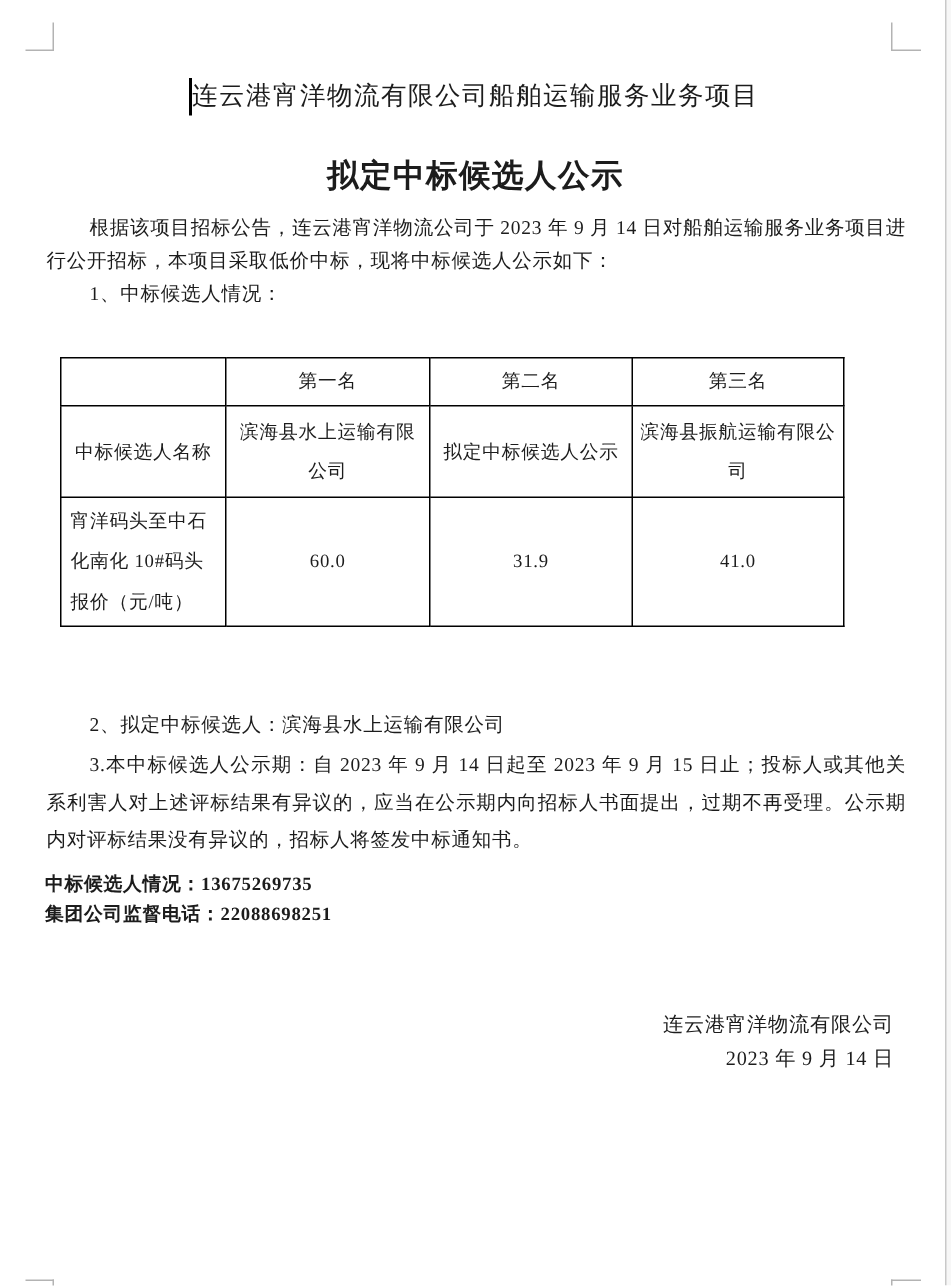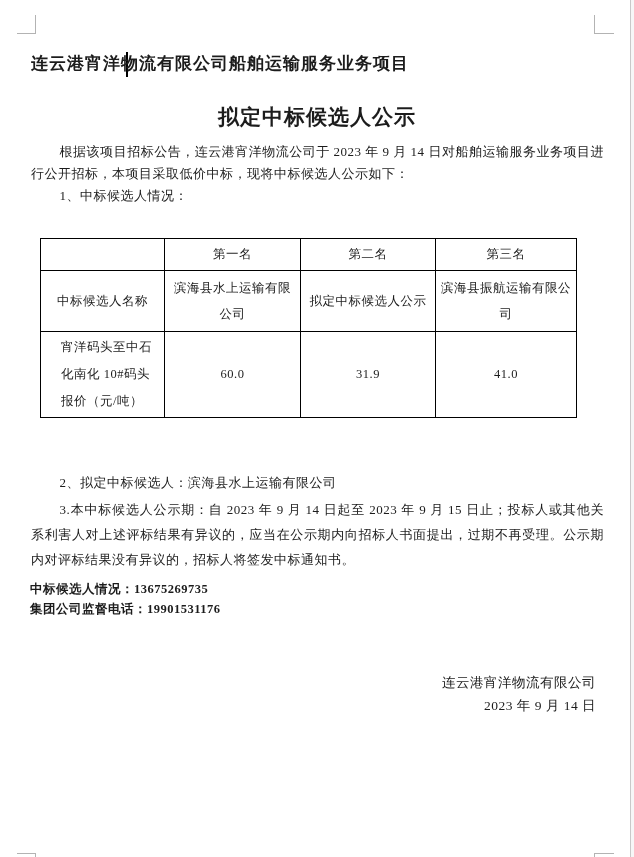--- a/index.html
+++ b/index.html
@@ -27,21 +27,21 @@
   
   .page-edge { position: absolute; right: 0; top: 0; width: 3px; height: 857px;
                background: #f7f7f7; border-left: 1px solid #c9c9c9; }
 
   
   .text-cursor { position: absolute; left: 126px; top: 52px; width: 2px; height: 25px;
                  background: #000; }
 
   .doc-title {
     position: absolute; left: 31px; top: 52px; width: 572px;
-    font-weight: bold; font-size: 17px; letter-spacing: 1px;
+    text-align: center; font-weight: normal; font-size: 17px; letter-spacing: 1px;
   }
   .doc-subtitle {
     position: absolute; left: 31px; top: 103px; width: 572px;
     text-align: center; font-weight: bold; font-size: 21px; letter-spacing: 1px;
   }
 
   .body-text {
     position: absolute; left: 31px; width: 573px;
     font-size: 13px; line-height: 22px; text-align: justify;
     letter-spacing: 0.5px;
@@ -62,21 +62,21 @@
     text-align: center; vertical-align: middle;
     padding: 2px 4px; letter-spacing: 0.5px;
   }
   .bid-table .c0 { width: 97px; }
   .bid-table .c1 { width: 127px; }
   .bid-table .c2 { width: 126px; }
   .bid-table .c3 { width: 132px; }
   .bid-table tr.r-head td { height: 27px; }
   .bid-table tr.r-name td { height: 56px; line-height: 26px; }
   .bid-table tr.r-price td { height: 62px; line-height: 27px; }
-  .bid-table td.label-cell { text-align: left; padding-left: 20px; padding-right: 6px; }
+  .bid-table td.label-cell { text-align: left; padding-left: 6px; padding-right: 6px; }
 
   .phone-line {
     position: absolute; left: 30px; width: 400px;
     font-weight: bold; font-size: 12.5px; letter-spacing: 0.5px;
   }
   .phone-1 { top: 581px; }
   .phone-2 { top: 601px; }
 
   .sign-block {
     position: absolute; right: 38px; top: 671px; width: 300px;
@@ -125,21 +125,21 @@
   </tbody>
     </table>
 
   <div class="body-text indent p-item2">2、拟定中标候选人：滨海县水上运输有限公司</div>
   <div class="body-text indent p-item3">3.本中标候选人公示期：自 2023 年 9 月 14 日起至 2023 年 9 月 15 日止；投标人或其他关系利害人对上述评标结果有异议的，应当在公示期内向招标人书面提出，过期不再受理。公示期内对评标结果没有异议的，招标人将签发中标通知书。</div>
 
   <div class="phone-line phone-1">
     <span>中标候选人情况：</span><span>13675269735</span>
   </div>
   <div class="phone-line phone-2">
-    <span>集团公司监督电话：</span><span>19901531176</span>
+    <span>集团公司监督电话：</span><span>22088698251</span>
   </div>
 
   <div class="sign-block">
     <div>连云港宵洋物流有限公司</div>
     <div>2023 年 9 月 14 日</div>
   </div>
 
 </div>
 
 </body></html>

